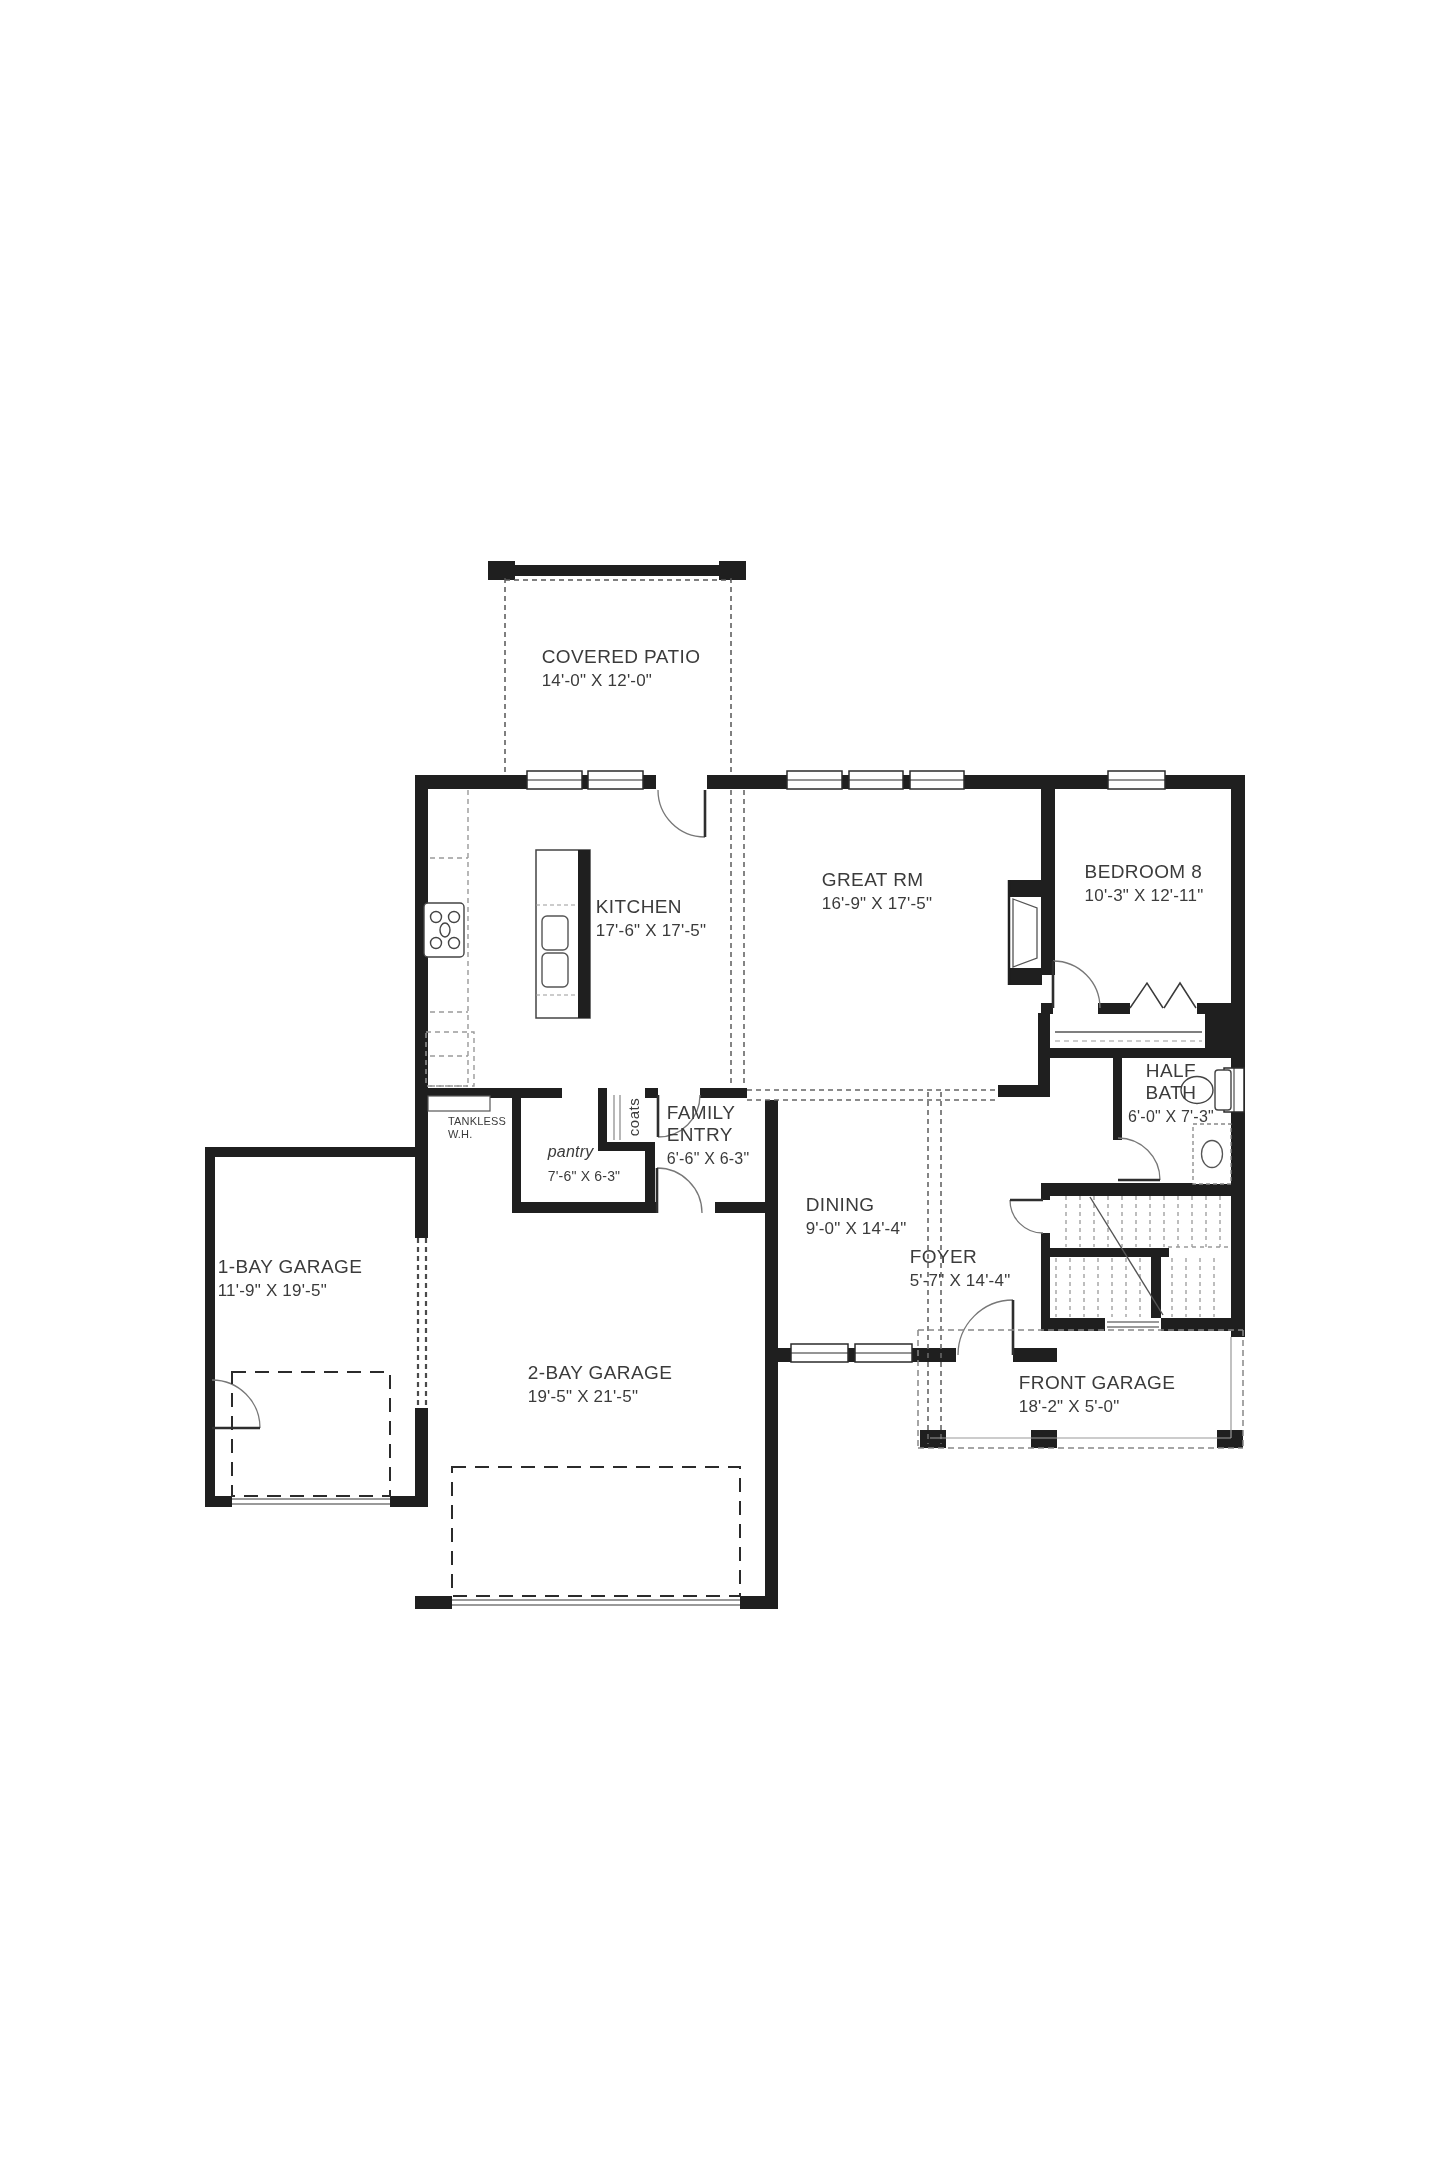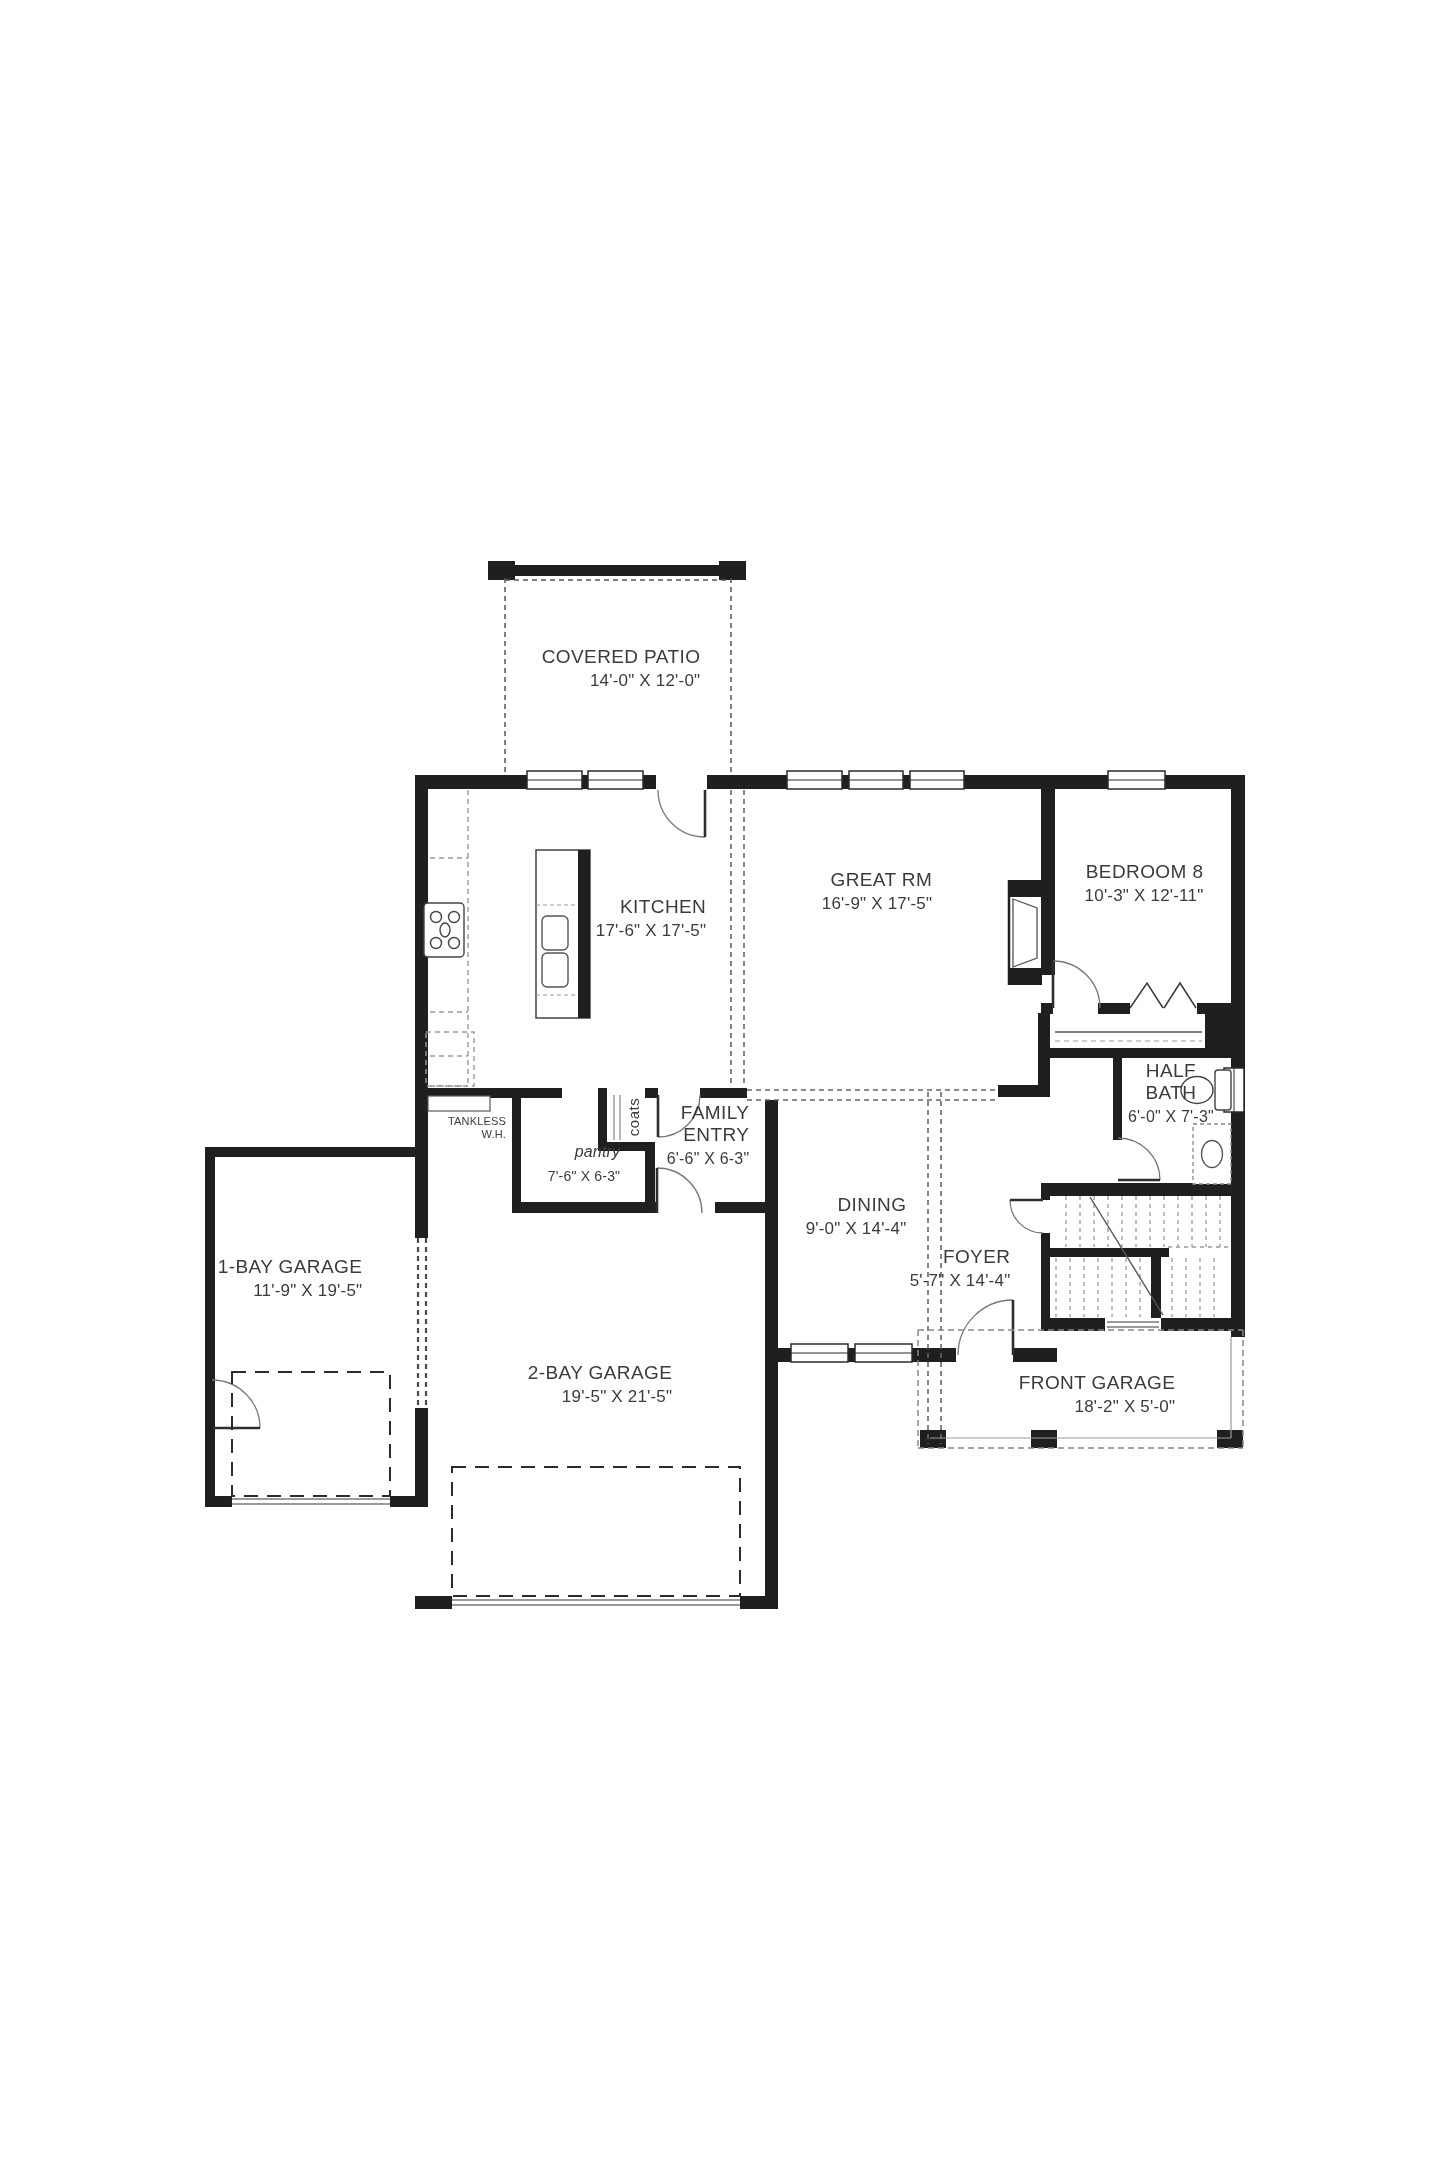--- a/index.html
+++ b/index.html
@@ -1,26 +1,26 @@
 <!DOCTYPE html>
 <html><head>
 <meta charset="utf-8">
 <style>
   html,body{margin:0;padding:0;background:#ffffff;}
   #canvas{position:relative;width:1440px;height:2160px;background:#ffffff;overflow:hidden;
           font-family:"Liberation Sans",sans-serif;}
   #plan-svg{position:absolute;left:0;top:0;}
-  .rlabel{position:absolute;transform:translateX(-50%);text-align:right;color:#3b3b3b;
+  .rlabel{position:absolute;transform:translateX(-50%);text-align:left;color:#3b3b3b;
           white-space:nowrap;line-height:22px;}
   .rlabel.la{transform:none;text-align:center;}
   .rname{font-size:19px;letter-spacing:.4px;}
   .rdims{font-size:17px;letter-spacing:.2px;margin-top:2px;}
   .sm .rname{font-size:16px;letter-spacing:.2px;font-style:italic;}
   .sm .rdims{font-size:14px;}
-  .tiny{position:absolute;transform:translateX(-50%);text-align:right;color:#3b3b3b;
+  .tiny{position:absolute;transform:translateX(-50%);text-align:left;color:#3b3b3b;
         font-size:11px;line-height:13px;letter-spacing:.2px;white-space:nowrap;}
   .vert{position:absolute;transform:translate(-50%,-50%) rotate(-90deg);color:#3b3b3b;
         font-size:15px;letter-spacing:.5px;white-space:nowrap;}
 </style>
 </head>
 <body>
 
 <div id="canvas">
 
 <svg id="plan-svg" width="1440" height="2160" viewBox="0 0 1440 2160">

